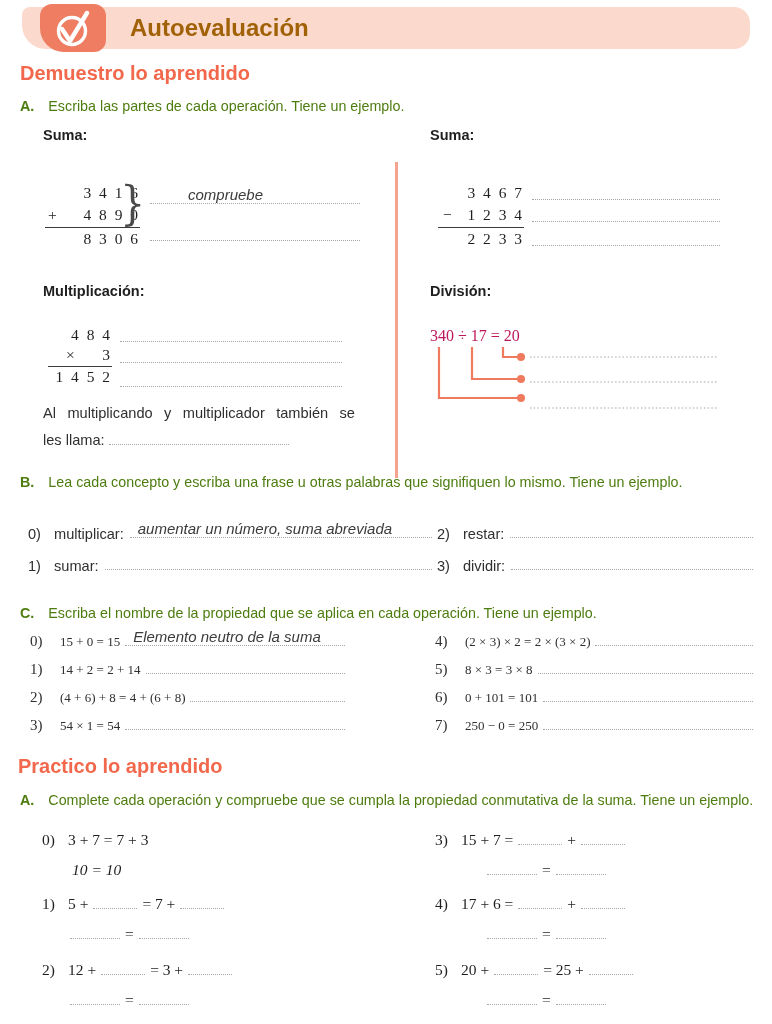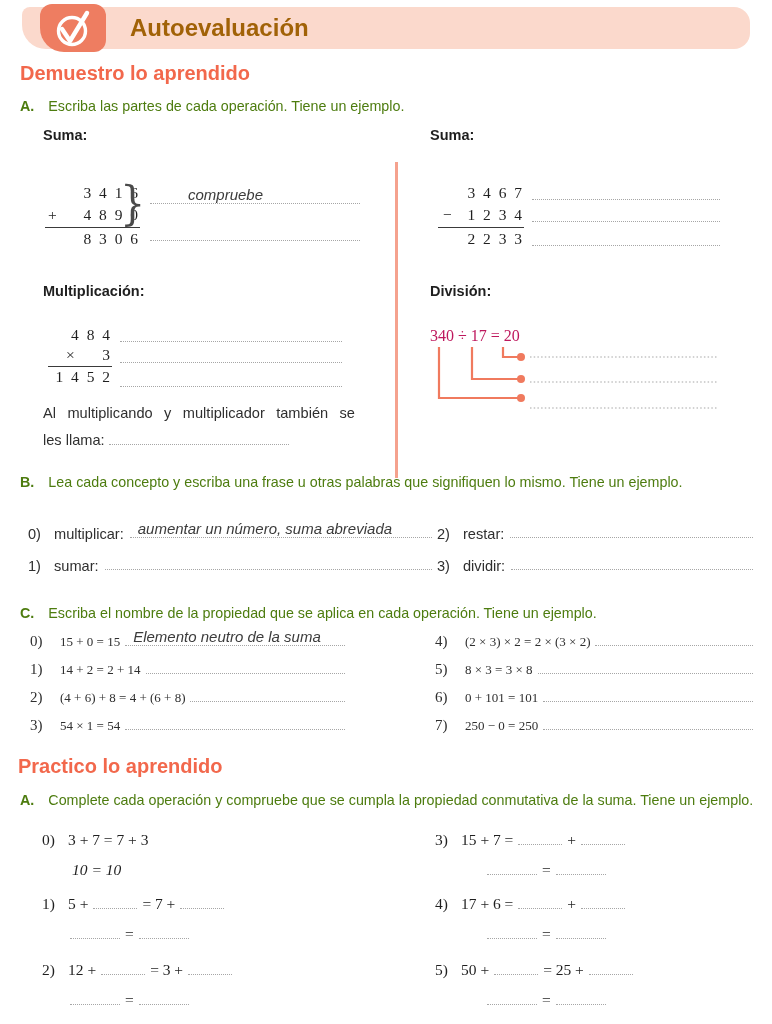--- a/index.html
+++ b/index.html
@@ -225,19 +225,19 @@
   </div>
 
   <div class="ex" style="left:42px;top:961px;">
     <span class="num">2)</span><span>12 +</span><span class="blank"></span><span>= 3 +</span><span class="blank"></span>
   </div>
   <div class="exb" style="left:65px;top:991px;">
     <span class="blank b2"></span><span>=</span><span class="blank b2"></span>
   </div>
 
   <div class="ex" style="left:435px;top:961px;">
-    <span class="num">5)</span><span>50 +</span><span class="blank"></span><span>= 25 +</span><span class="blank"></span>
+    <span class="num">5)</span><span>20 +</span><span class="blank"></span><span>= 25 +</span><span class="blank"></span>
   </div>
   <div class="exb" style="left:482px;top:991px;">
     <span class="blank b2"></span><span>=</span><span class="blank b2"></span>
   </div>
 
 </div>
 
 </body></html>

